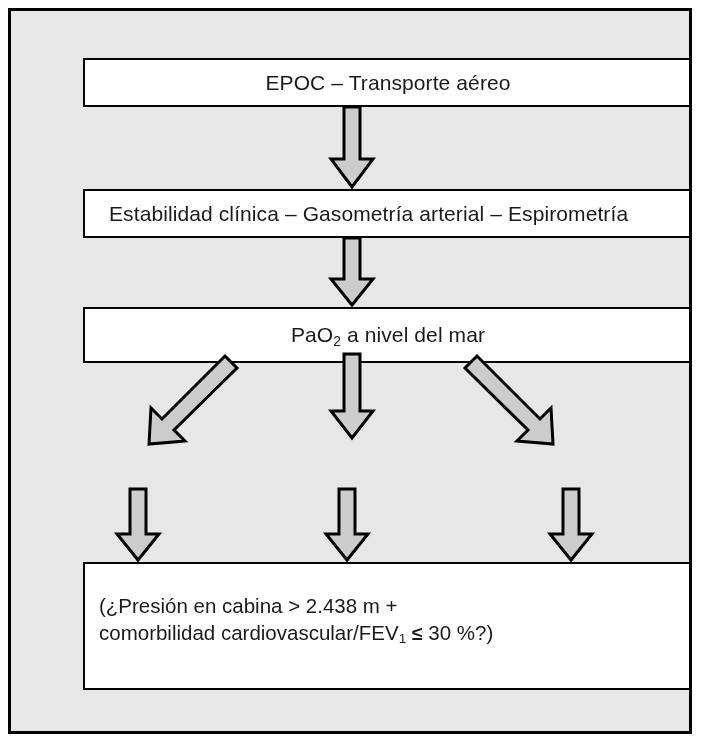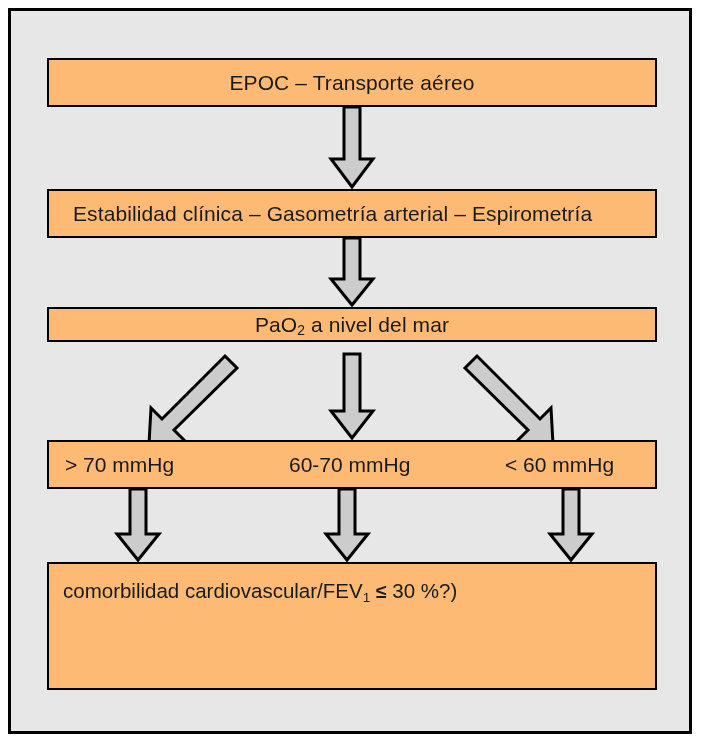--- a/index.html
+++ b/index.html
@@ -22,39 +22,40 @@
     height: 726px;
     box-sizing: border-box;
     border: 3px solid #000000;
     background: #e7e7e7;
     overflow: hidden;
   }
 
   .node-box {
     position: absolute;
     box-sizing: border-box;
-    background: #fdba74;
+    background: #ffffff;
     border: 2.5px solid #000000;
     display: flex;
     align-items: center;
     color: #1a1a1a;
+    margin-left: 36px;
   }
   .node-box.centered {
     justify-content: center;
   }
   .node-label {
     font-size: 21px;
     letter-spacing: 0.1px;
     white-space: nowrap;
   }
 
   
   #box-epoc        { left: 36px;  top: 47px;  width: 610px; height: 49px; }
   #box-estabilidad { left: 36px;  top: 178px; width: 610px; height: 49px; }
-  #box-pao2        { left: 36px;  top: 296px; width: 610px; height: 35px; }
+  #box-pao2        { left: 36px;  top: 296px; width: 610px; height: 56px; }
   #box-ranges      { left: 36px;  top: 429px; width: 610px; height: 49px; }
   #box-outcome     { left: 36px;  top: 551px; width: 610px; height: 128px;
                      align-items: flex-start; flex-direction: column;
                      padding: 13px 14px 0 14px; }
 
   #box-estabilidad .node-label { padding-left: 24px; }
 
   
   .ranges-row {
     display: flex;
@@ -151,35 +152,29 @@
   </svg>
 
   <svg class="arrow-svg" id="arrow-branch-center" viewBox="0 0 46 86">
     <polygon class="arrow-shape" points="15,0 31,0 31,57 44,57 23,84 2,57 15,57"></polygon>
   </svg>
 
   <svg class="arrow-svg" id="arrow-branch-right" viewBox="0 0 110 86">
     <polygon class="arrow-shape" points="14,2 2,14 65,76 54,87 90,90 88,54 77,65"></polygon>
   </svg>
 
-  <div class="node-box" id="box-ranges">
-    <div class="ranges-row">
-      <span class="range-item" id="range-high">&gt; 70 mmHg</span>
-      <span class="range-item" id="range-mid">60-70 mmHg</span>
-      <span class="range-item" id="range-low">&lt; 60 mmHg</span>
-    </div>
-  </div>
 
   <svg class="arrow-svg" id="arrow-range-high-down" viewBox="0 0 46 73">
     <polygon class="arrow-shape" points="15,0 31,0 31,45 44,45 23,71 2,45 15,45"></polygon>
   </svg>
   <svg class="arrow-svg" id="arrow-range-mid-down" viewBox="0 0 46 73">
     <polygon class="arrow-shape" points="15,0 31,0 31,45 44,45 23,71 2,45 15,45"></polygon>
   </svg>
   <svg class="arrow-svg" id="arrow-range-low-down" viewBox="0 0 46 73">
     <polygon class="arrow-shape" points="15,0 31,0 31,45 44,45 23,71 2,45 15,45"></polygon>
   </svg>
 
   <div class="node-box" id="box-outcome">
+    <div class="outcome-line gap" id="outcome-line-1"><span>(¿Presión en cabina &gt; 2.438 m +</span></div>
     <div class="outcome-line tight" id="outcome-line-2"><span>comorbilidad cardiovascular/FEV</span><sub>1</sub><span> </span><span class="glyph-leq">≤</span><span> 30 %?)</span></div>
   </div>
 
 </div>
 
 </body></html>

